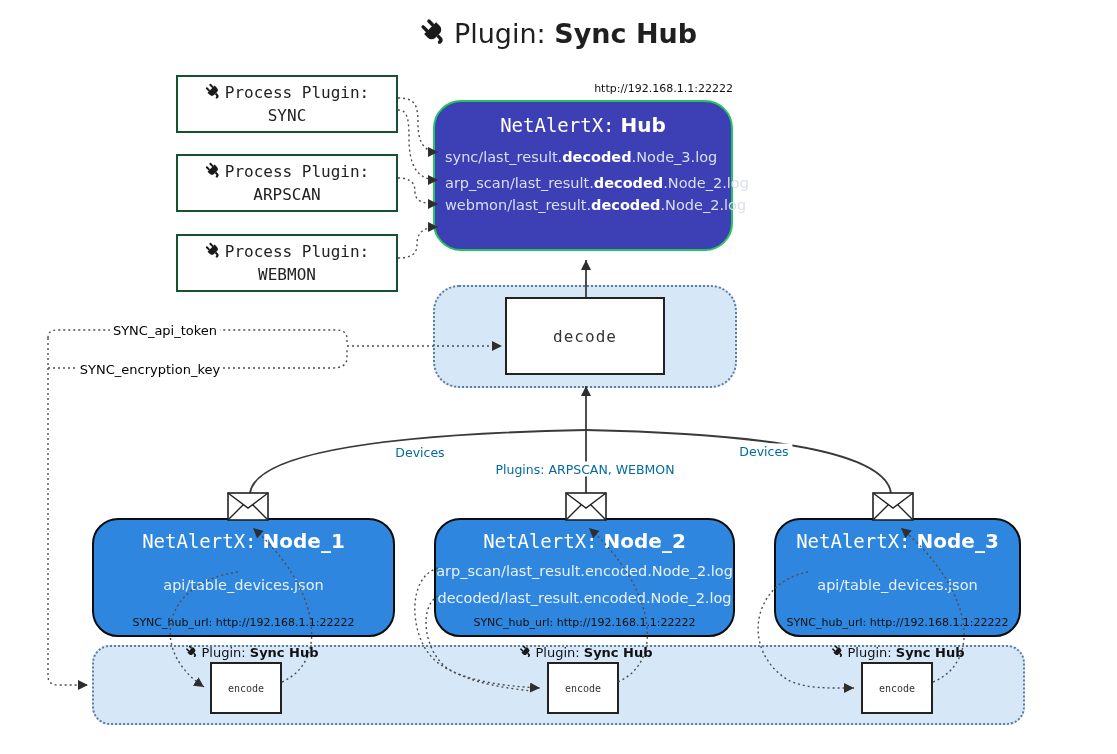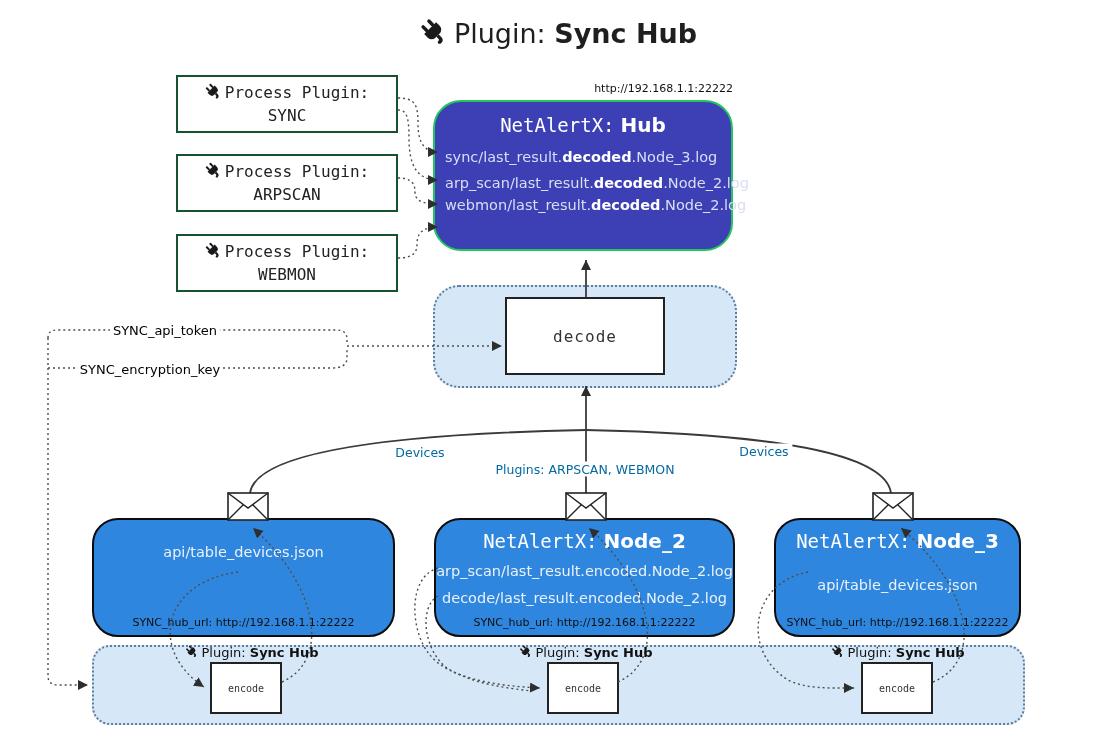--- a/index.html
+++ b/index.html
@@ -131,30 +131,33 @@
   </div>
 
   <div class="abs cfg-label layer-label" style="left:165px;top:330px;">SYNC_api_token</div>
   <div class="abs cfg-label layer-label" style="left:150px;top:369px;">SYNC_encryption_key</div>
 
   <div class="abs edge-label layer-label" style="left:420px;top:452px;">Devices</div>
   <div class="abs edge-label layer-label" style="left:764px;top:451px;">Devices</div>
   <div class="abs edge-label layer-label" style="left:585px;top:469px;">Plugins: ARPSCAN, WEBMON</div>
 
   <div class="abs node layer-boxes" style="left:92px;width:303px;">
+    <div class="node-title">
+      <span class="pfx">NetAlertX:</span>&nbsp;<b>Node_1</b>
+    </div>
     <div class="node-file" style="margin-top:25px;">api/table_devices.json</div>
     <div class="hub-url-line">SYNC_hub_url: http://192.168.1.1:22222</div>
   </div>
 
   <div class="abs node layer-boxes" style="left:434px;width:301px;">
     <div class="node-title">
       <span class="pfx">NetAlertX:</span>&nbsp;<b>Node_2</b>
     </div>
     <div class="node-file" style="margin-top:11px;">arp_scan/last_result.encoded.Node_2.log</div>
-    <div class="node-file" style="margin-top:12px;">decode/last_result.encoded.Node_2.log</div>
+    <div class="node-file" style="margin-top:12px;">decoded/last_result.encoded.Node_2.log</div>
     <div class="hub-url-line">SYNC_hub_url: http://192.168.1.1:22222</div>
   </div>
 
   <div class="abs node layer-boxes" style="left:774px;width:247px;">
     <div class="node-title">
       <span class="pfx">NetAlertX:</span>&nbsp;<b>Node_3</b>
     </div>
     <div class="node-file" style="margin-top:25px;">api/table_devices.json</div>
     <div class="hub-url-line">SYNC_hub_url: http://192.168.1.1:22222</div>
   </div>

